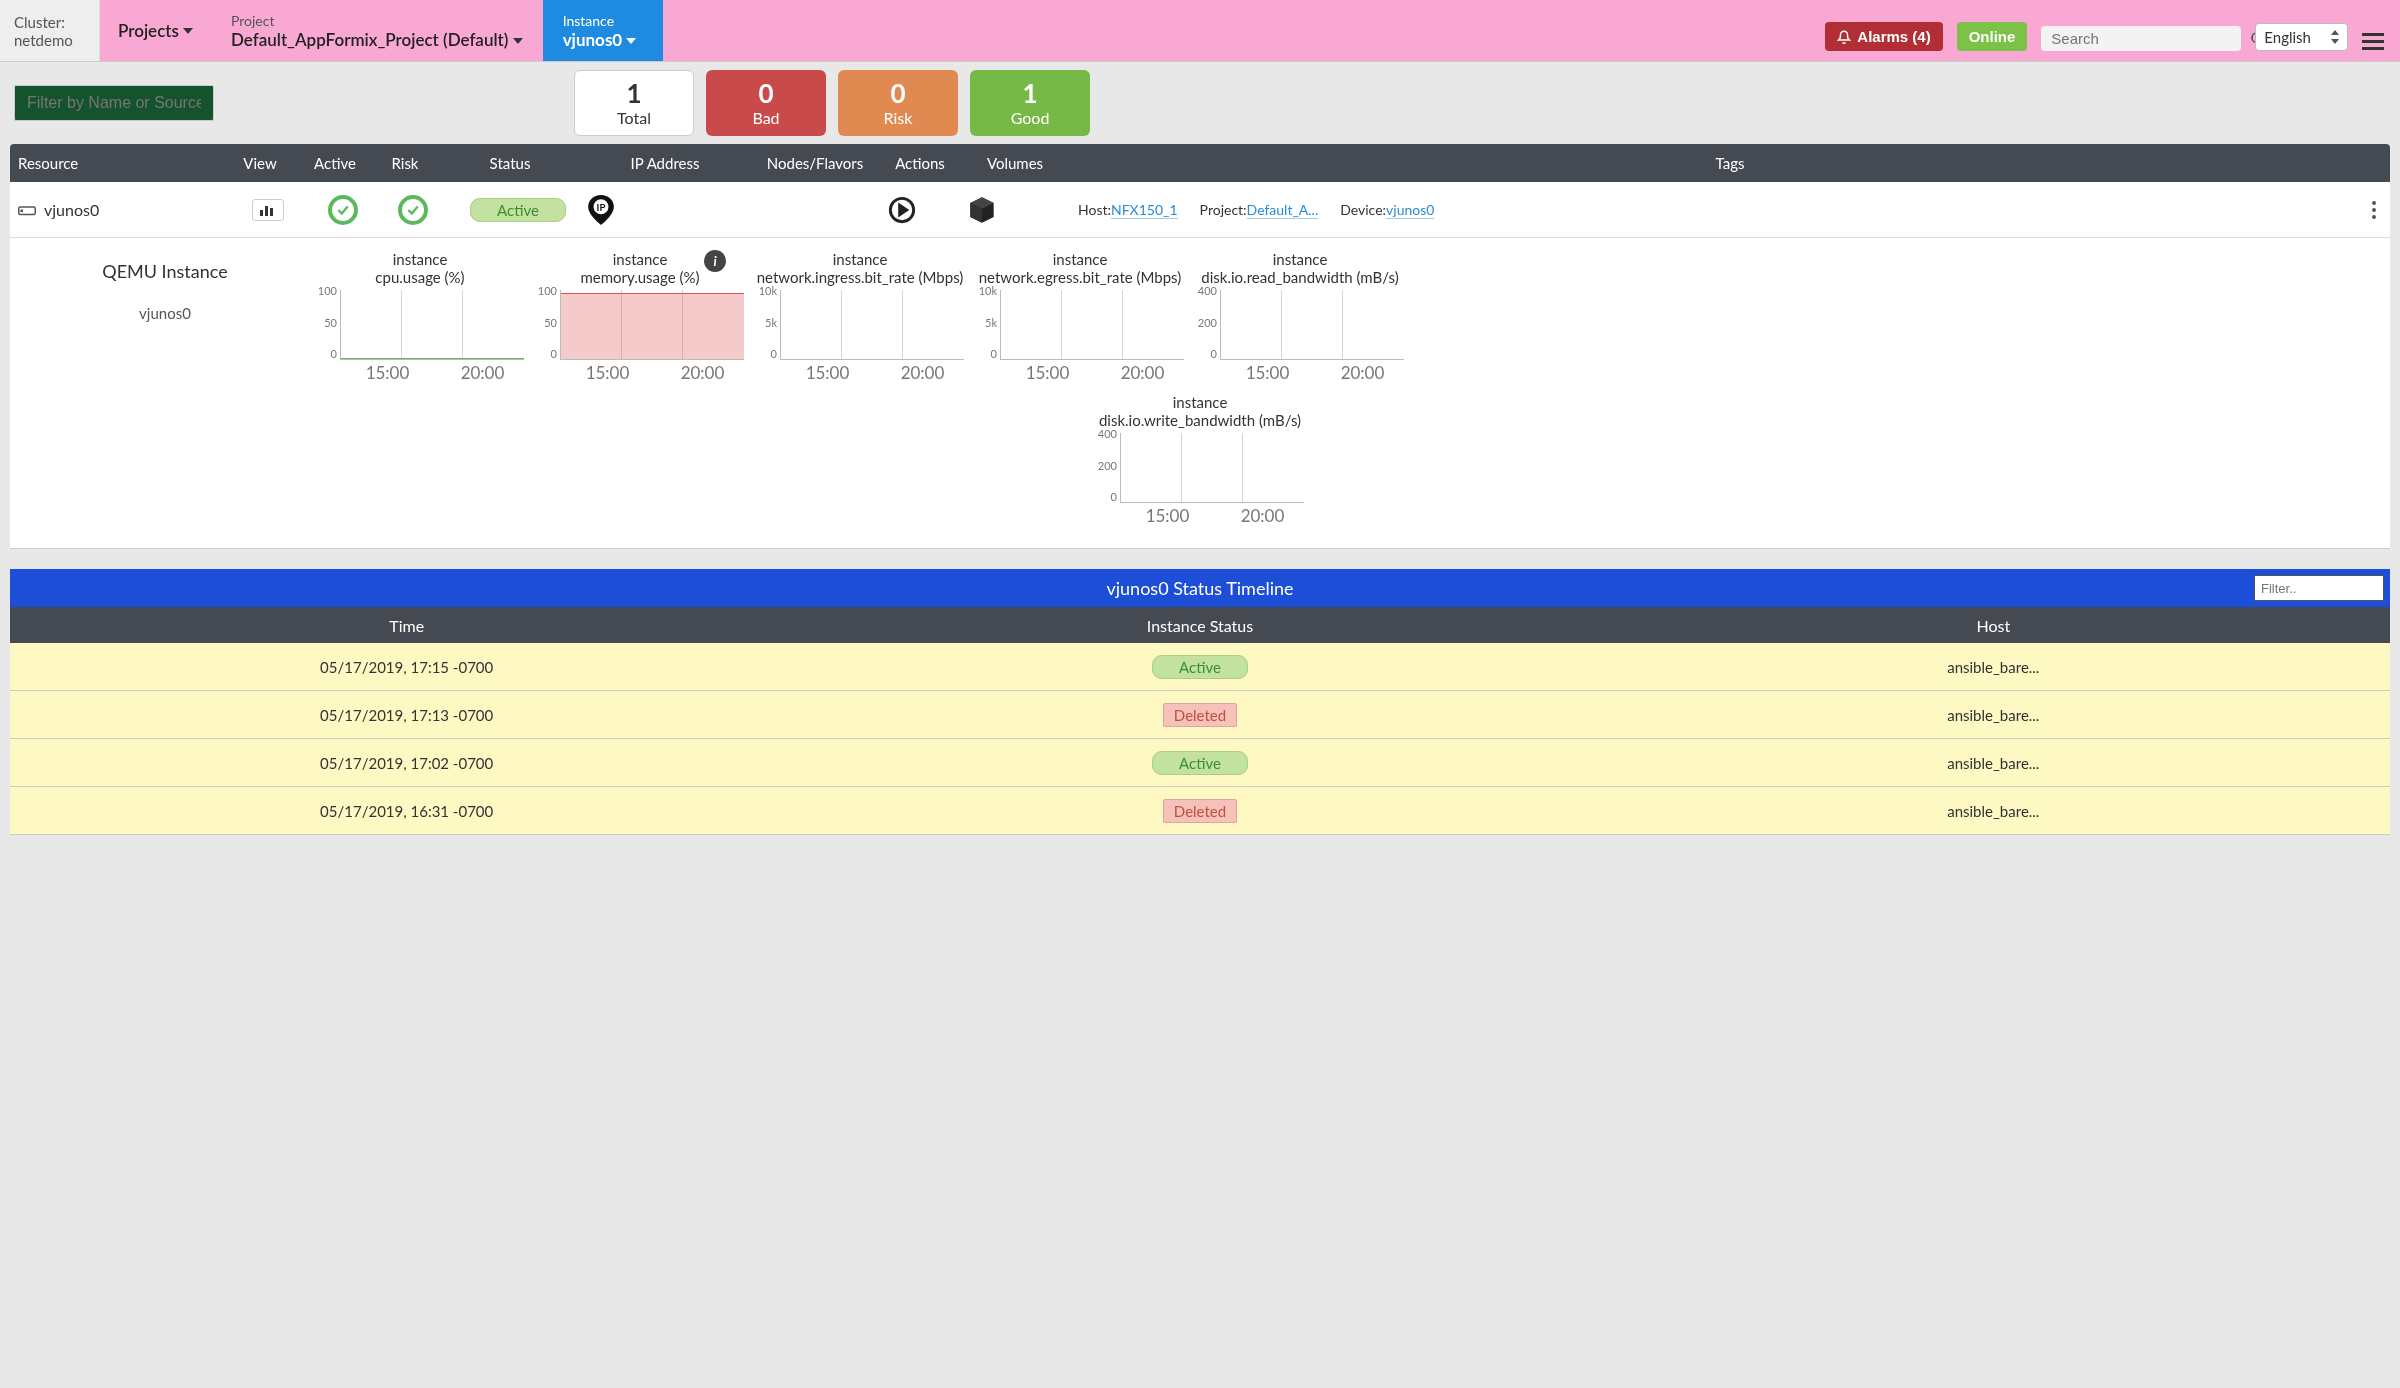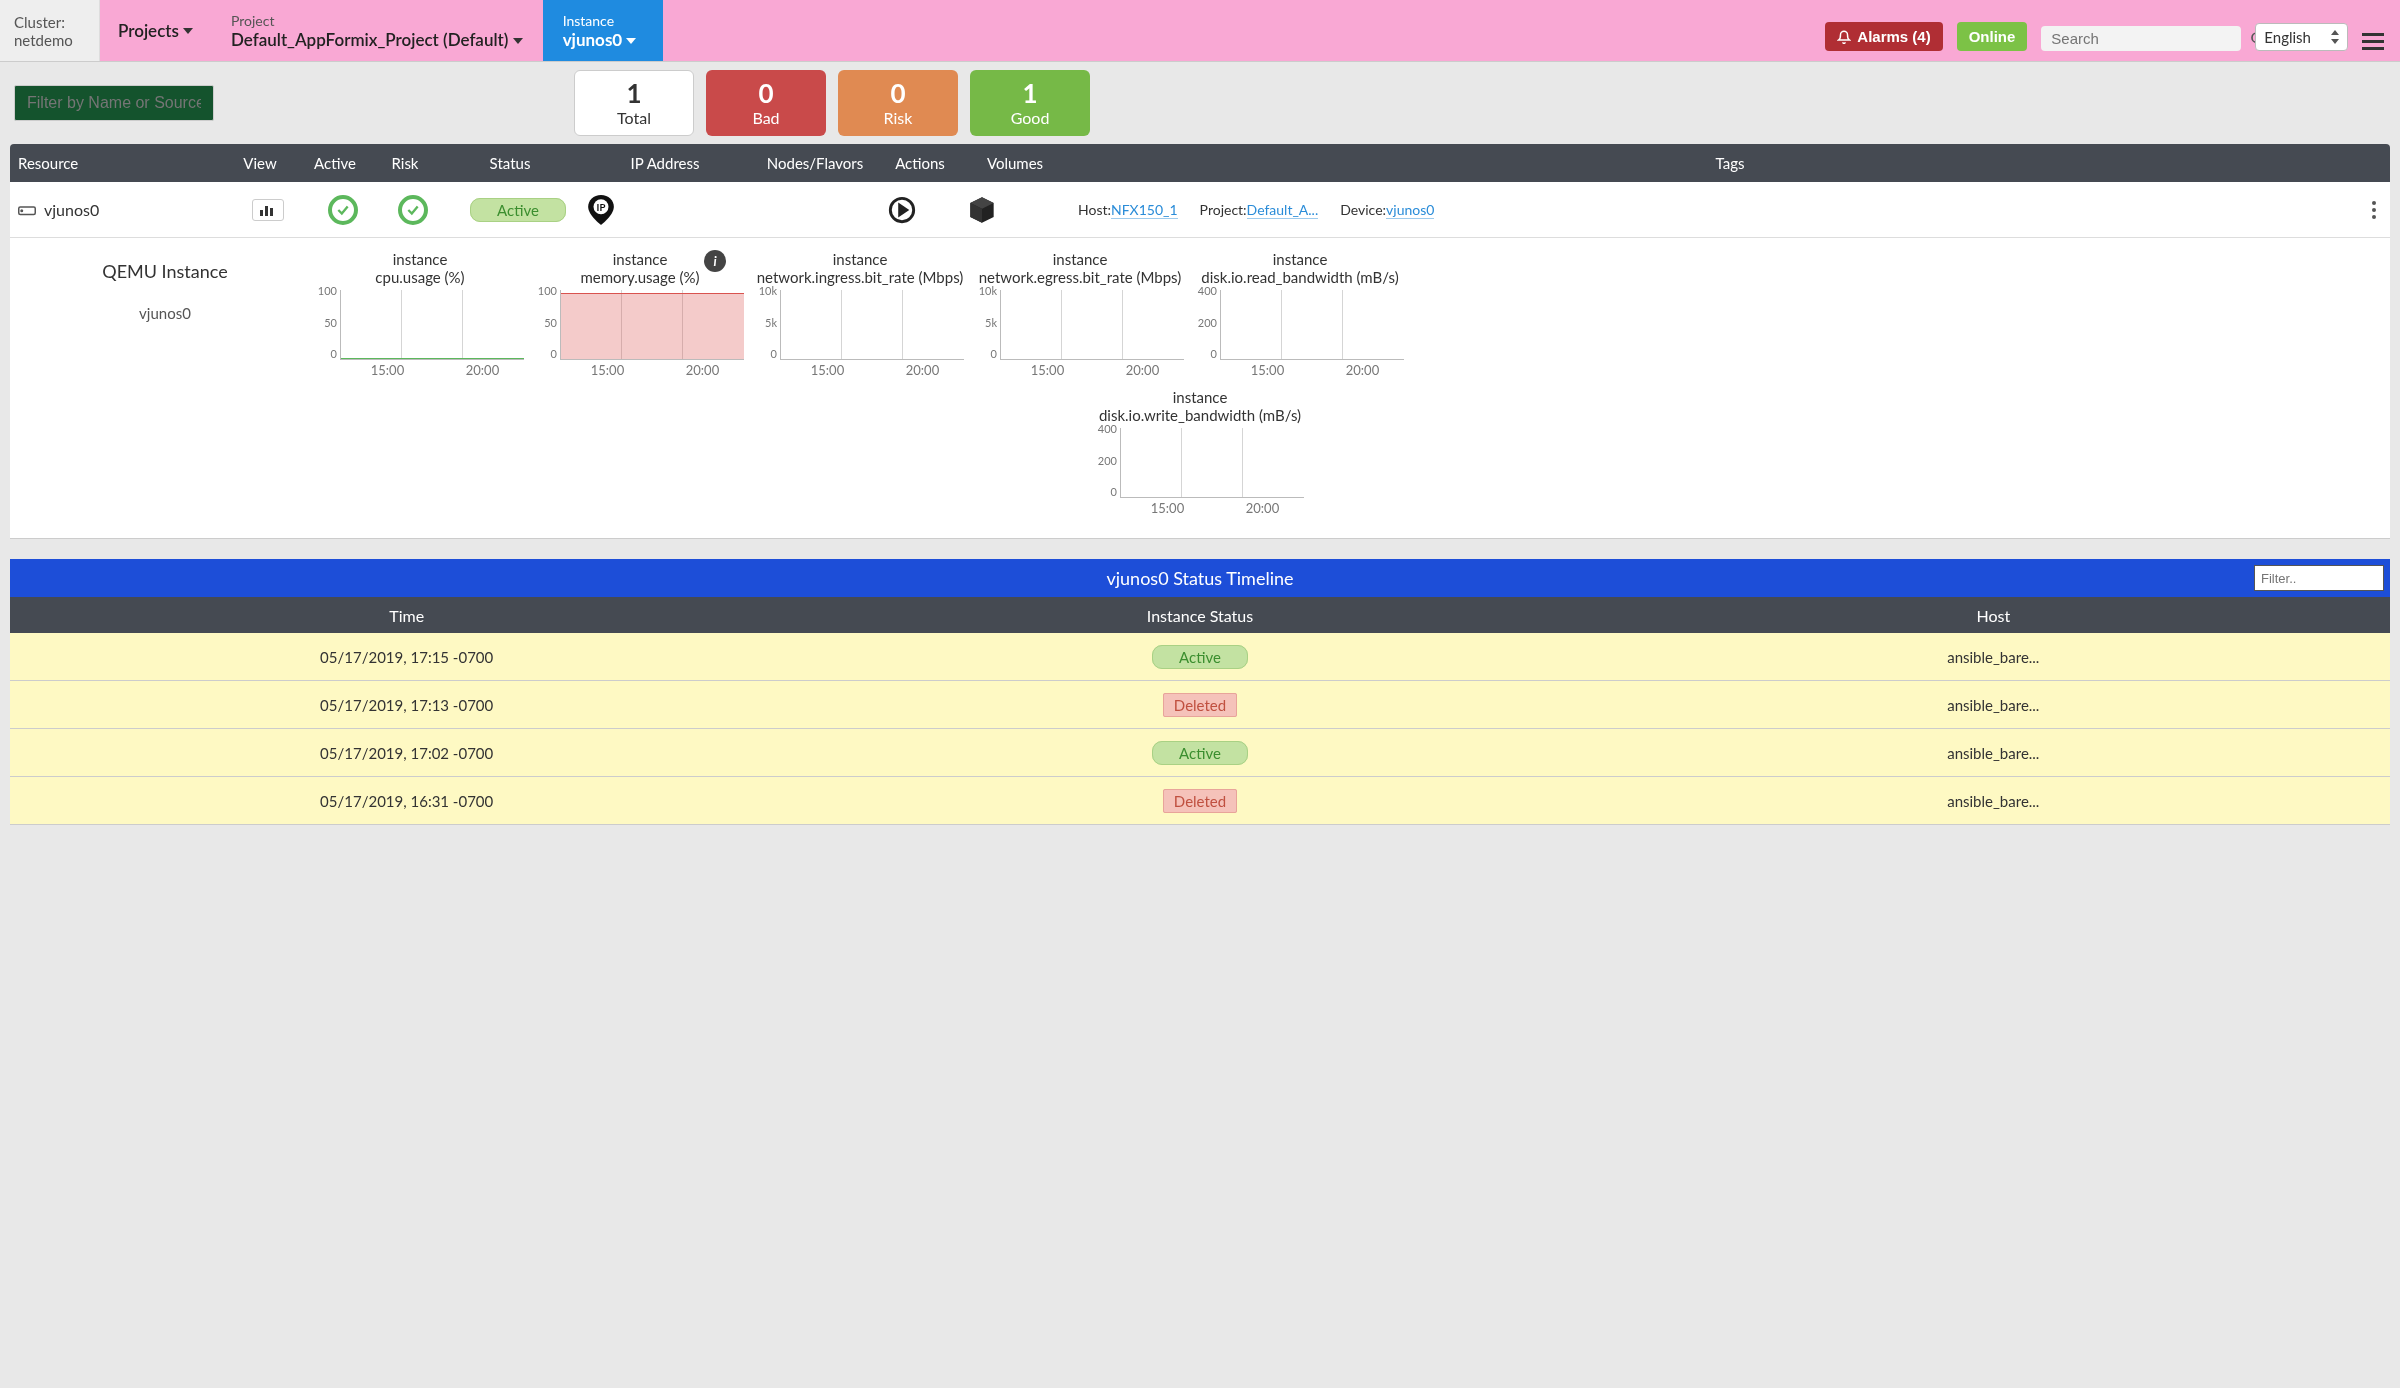--- a/index.html
+++ b/index.html
@@ -108,21 +108,21 @@
   .chartcol{width:220px;text-align:center;font-size:14px;color:#333;margin-bottom:10px;}
   .chartcol .h1{font-size:15px;}
   .chartcol .h2{font-size:15px;}
   .qemu{width:290px;text-align:center;padding-top:10px;}
   .qemu .big{font-size:18px;margin-bottom:22px;}
   .qemu .sm{font-size:15px;color:#555;}
   .plot{position:relative;height:70px;margin-top:4px;border-left:1px solid #bbb;border-bottom:1px solid #bbb;margin-left:30px;margin-right:6px;}
   .plot .grid-v{position:absolute;top:0;bottom:0;width:1px;background:#d5d5d5;}
   .plot .fill{position:absolute;left:0;right:0;bottom:0;}
   .yticks{position:absolute;left:-30px;top:-6px;height:76px;display:flex;flex-direction:column;justify-content:space-between;font-size:11px;color:#777;text-align:right;width:26px;}
-  .xticks{display:flex;justify-content:space-around;font-size:13px;color:#777;margin-left:30px;margin-top:2px;}
+  .xticks{display:flex;justify-content:space-around;font-size:17px;color:#777;margin-left:30px;margin-top:2px;}
   .info-badge{position:absolute;right:24px;top:0px;width:22px;height:22px;border-radius:50%;background:#444;color:#fff;font-size:13px;display:flex;align-items:center;justify-content:center;font-weight:700;font-style:italic;}
   .charts-row2{width:100%;display:flex;justify-content:center;}
 
   
   .tl-head{
     background:#1d4ed8;color:#fff;display:flex;align-items:center;justify-content:center;height:38px;margin:20px 10px 0;position:relative;font-size:18px;
   }
   .tl-head input{position:absolute;right:6px;top:6px;height:26px;width:130px;padding:2px 6px;font-size:13px;border:1px solid #555;}
   .tl-cols{background:#454a52;color:#fff;display:flex;height:36px;align-items:center;margin:0 10px;font-size:16px;}
   .tl-cols div{flex:1;text-align:center;}

